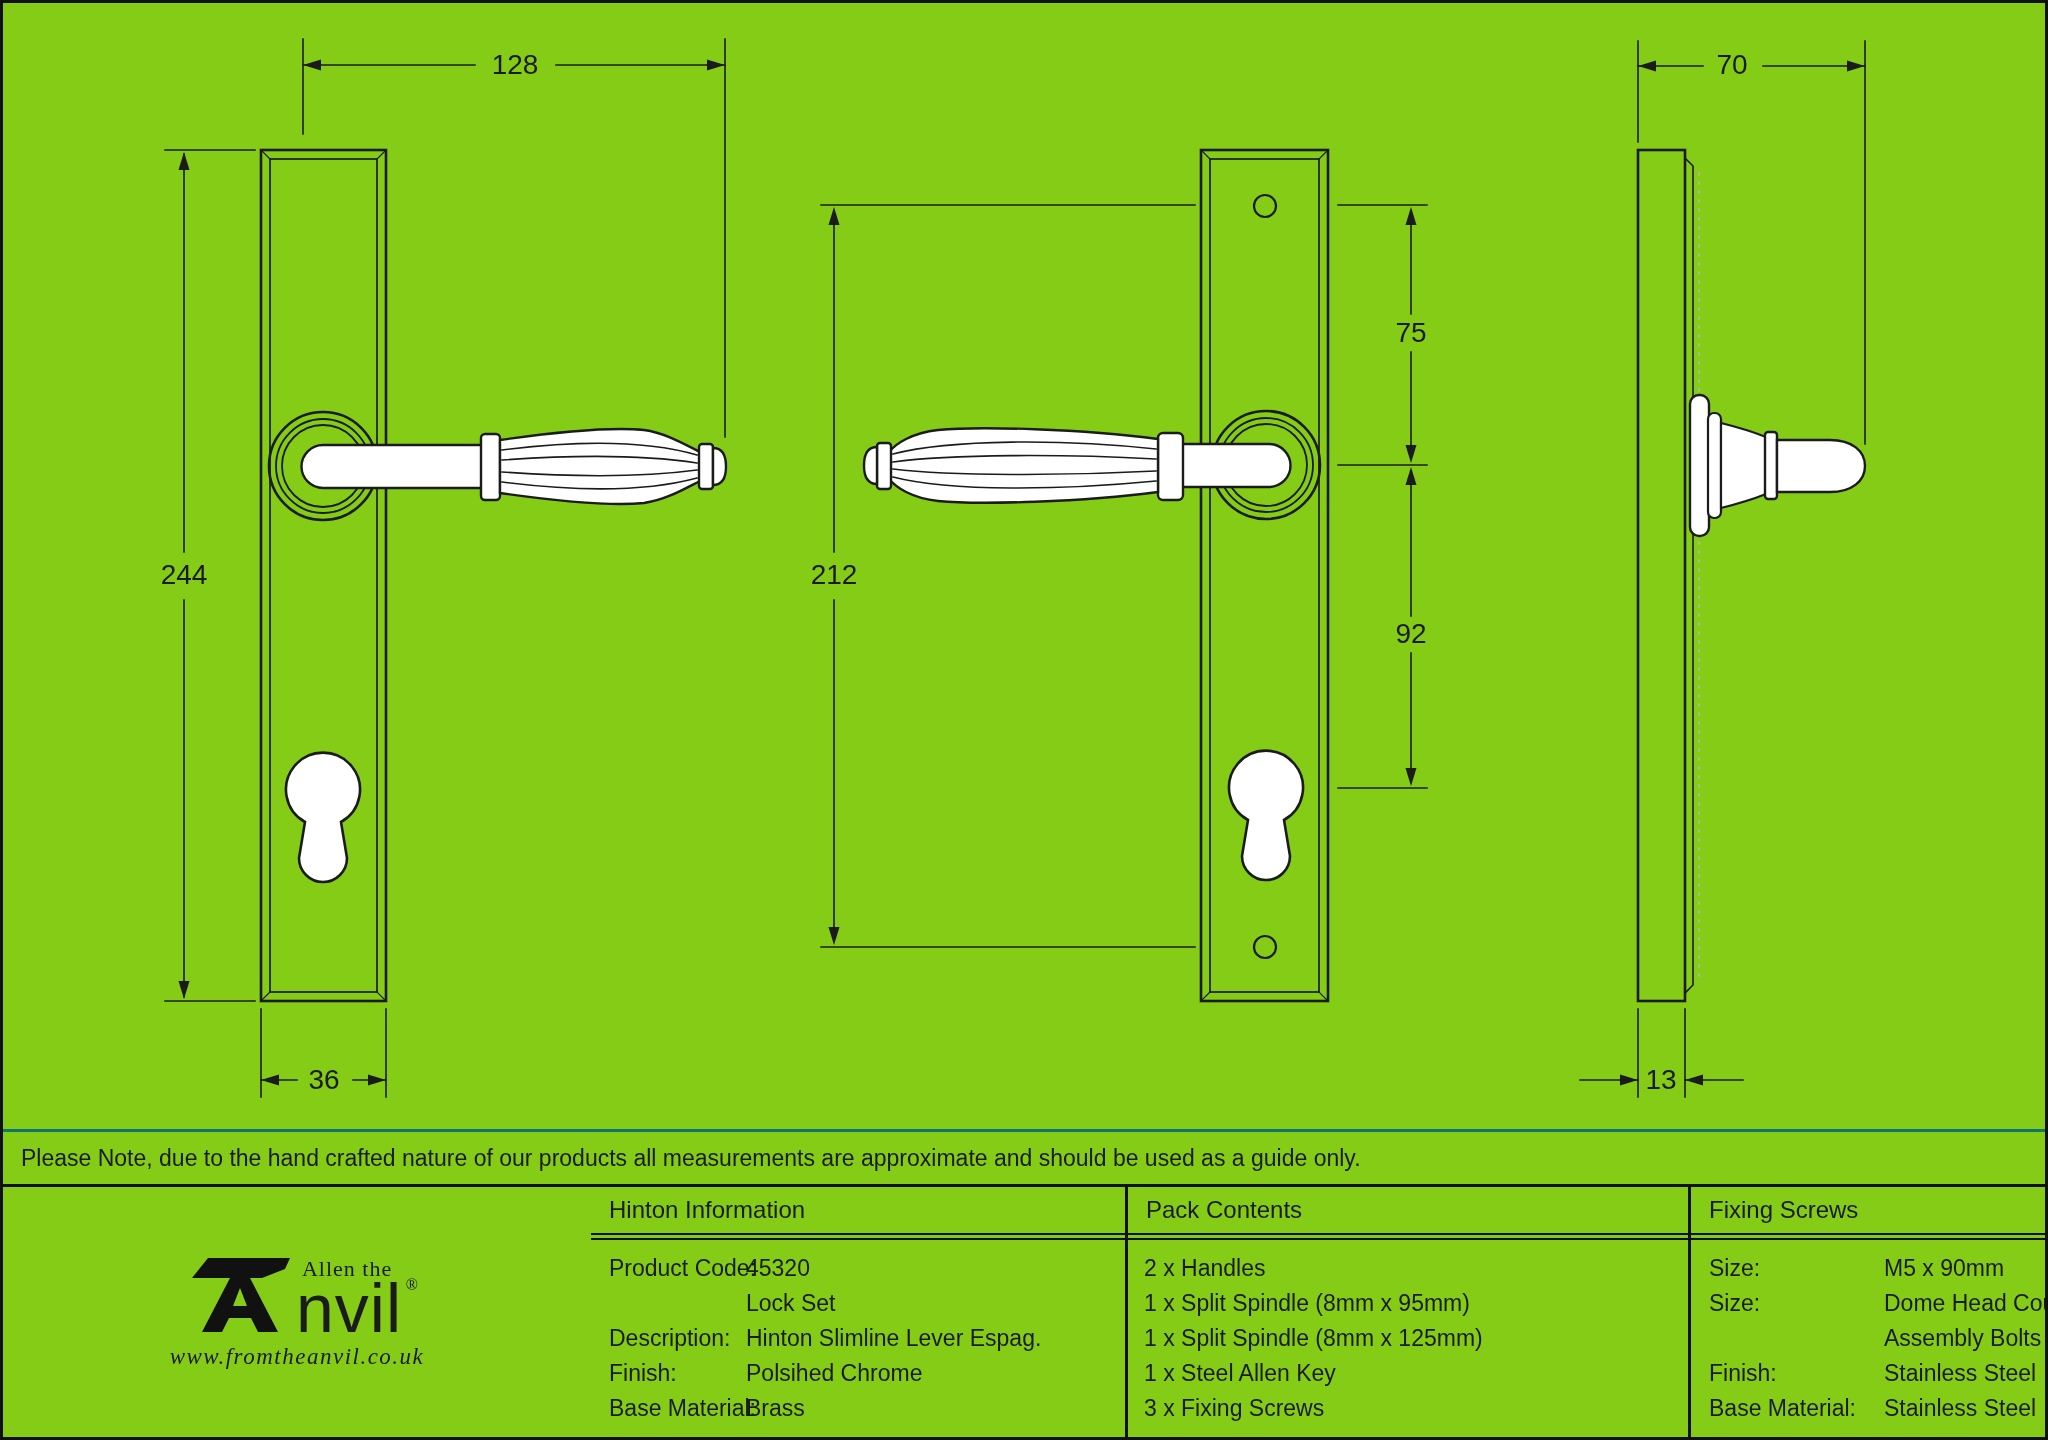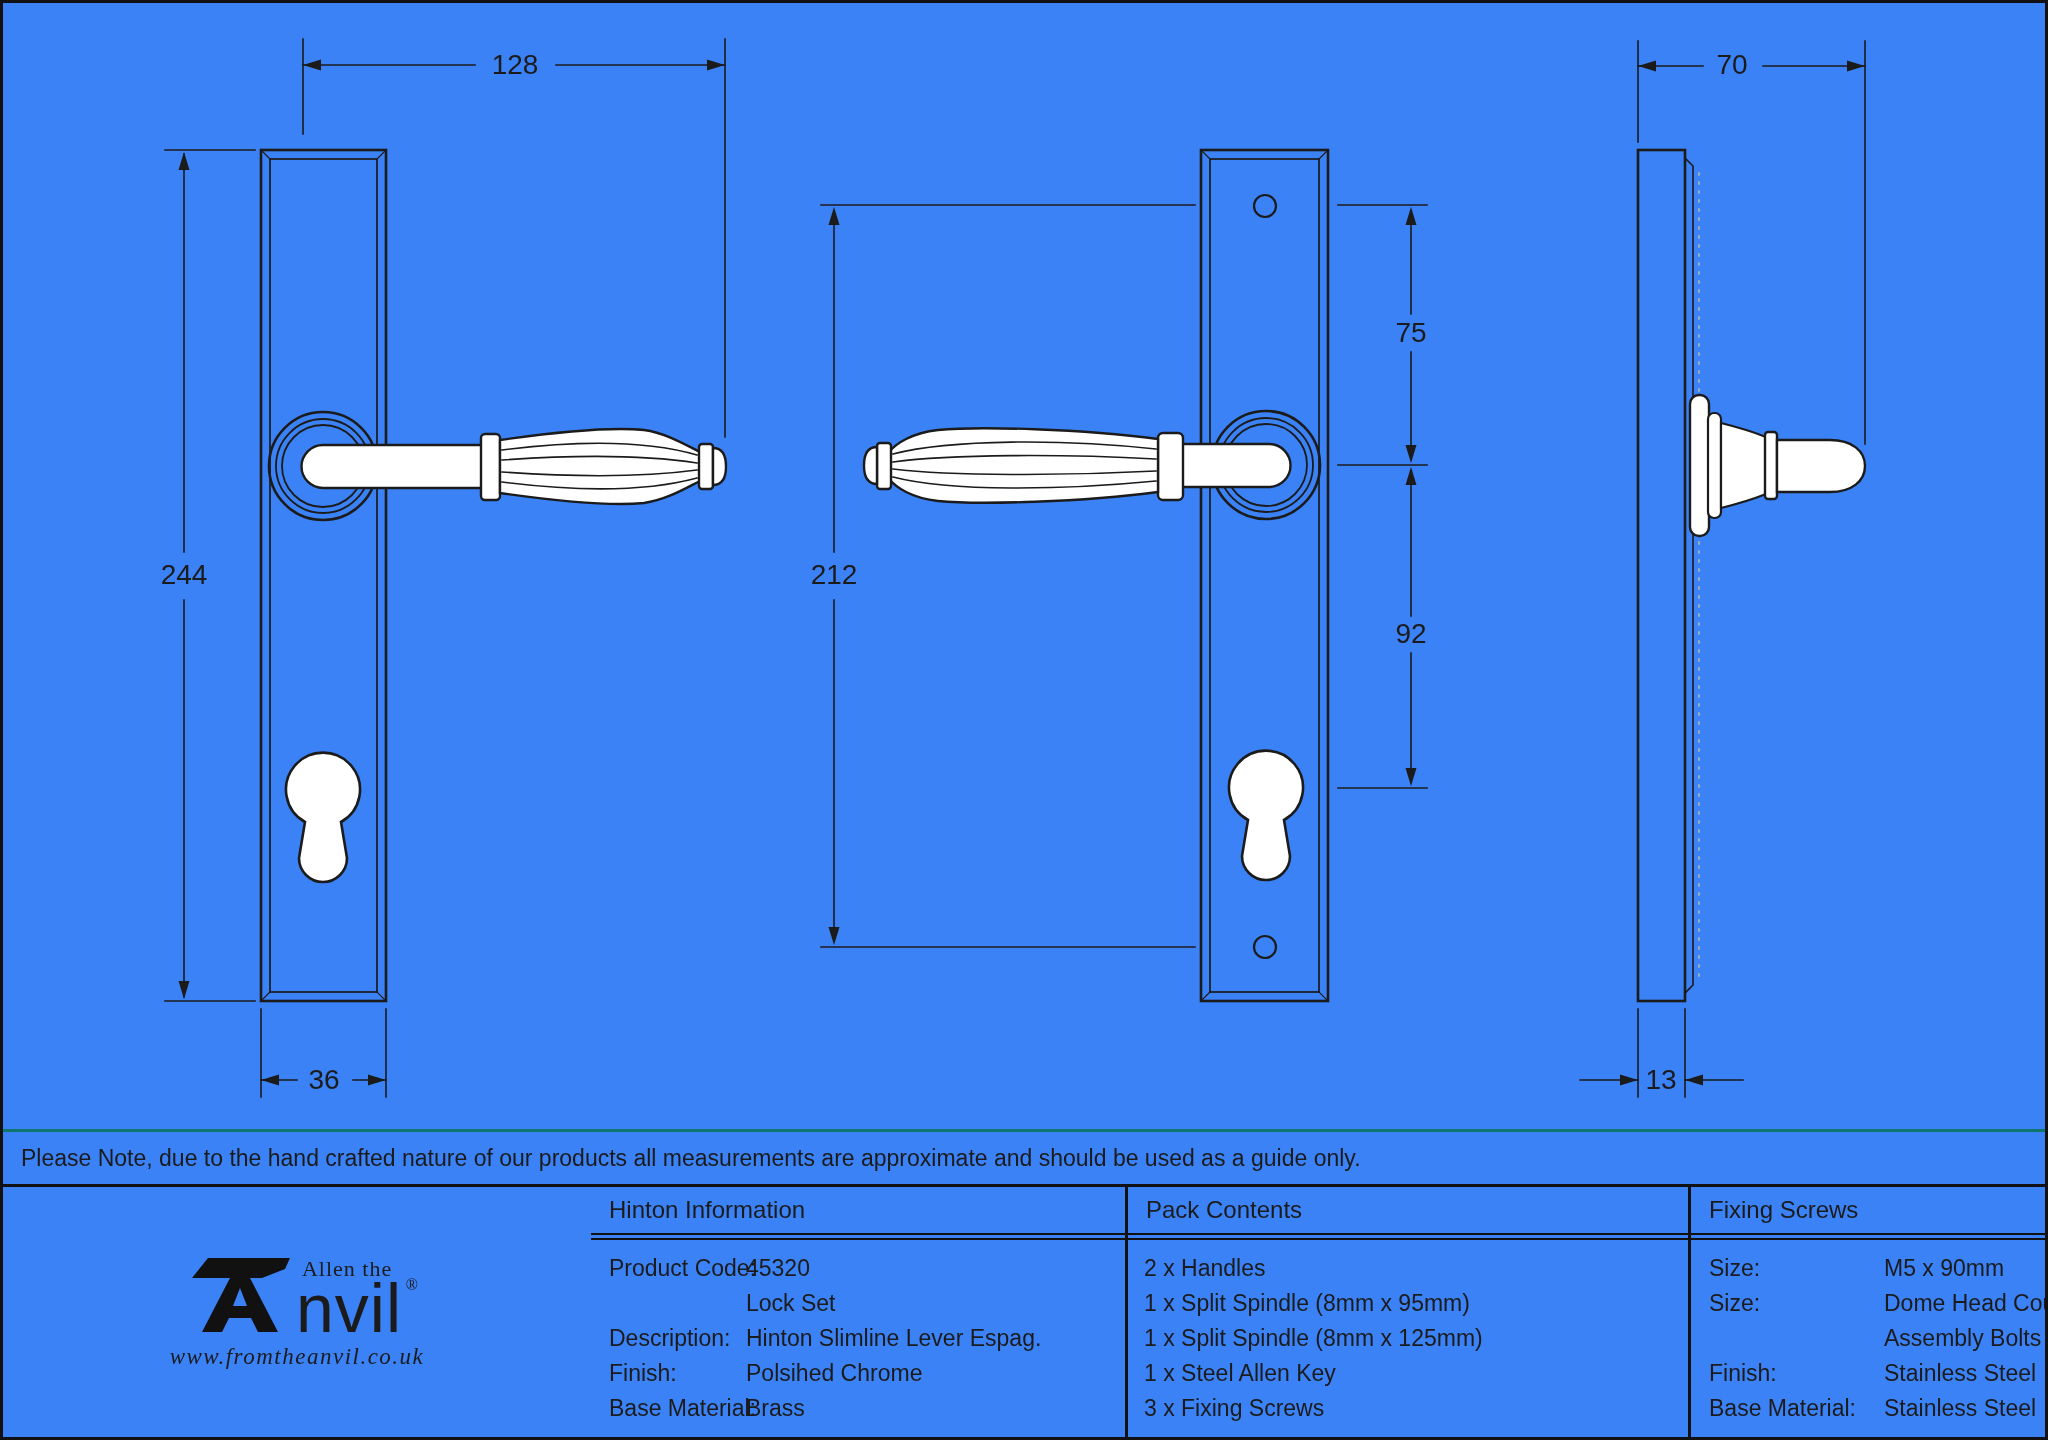--- a/index.html
+++ b/index.html
@@ -1,19 +1,19 @@
 <!DOCTYPE html>
 <html><head>
 <meta charset="utf-8">
 <style>
   html,body{margin:0;padding:0;background:#888;}
   .page{
     position:relative;
     width:2048px;height:1440px;
-    background:#3b82f6;
+    background:#84cc16;
     box-sizing:border-box;
     border:3px solid #111;
     font-family:"Liberation Sans", sans-serif;
     color:#1b1b1b;
     overflow:hidden;
   }
   .drawing-area{position:relative;width:100%;height:1126px;}
   .drawing-area svg{display:block;}
   svg text{font-family:"Liberation Sans", sans-serif;font-size:28px;fill:#1b1b1b;}
 

